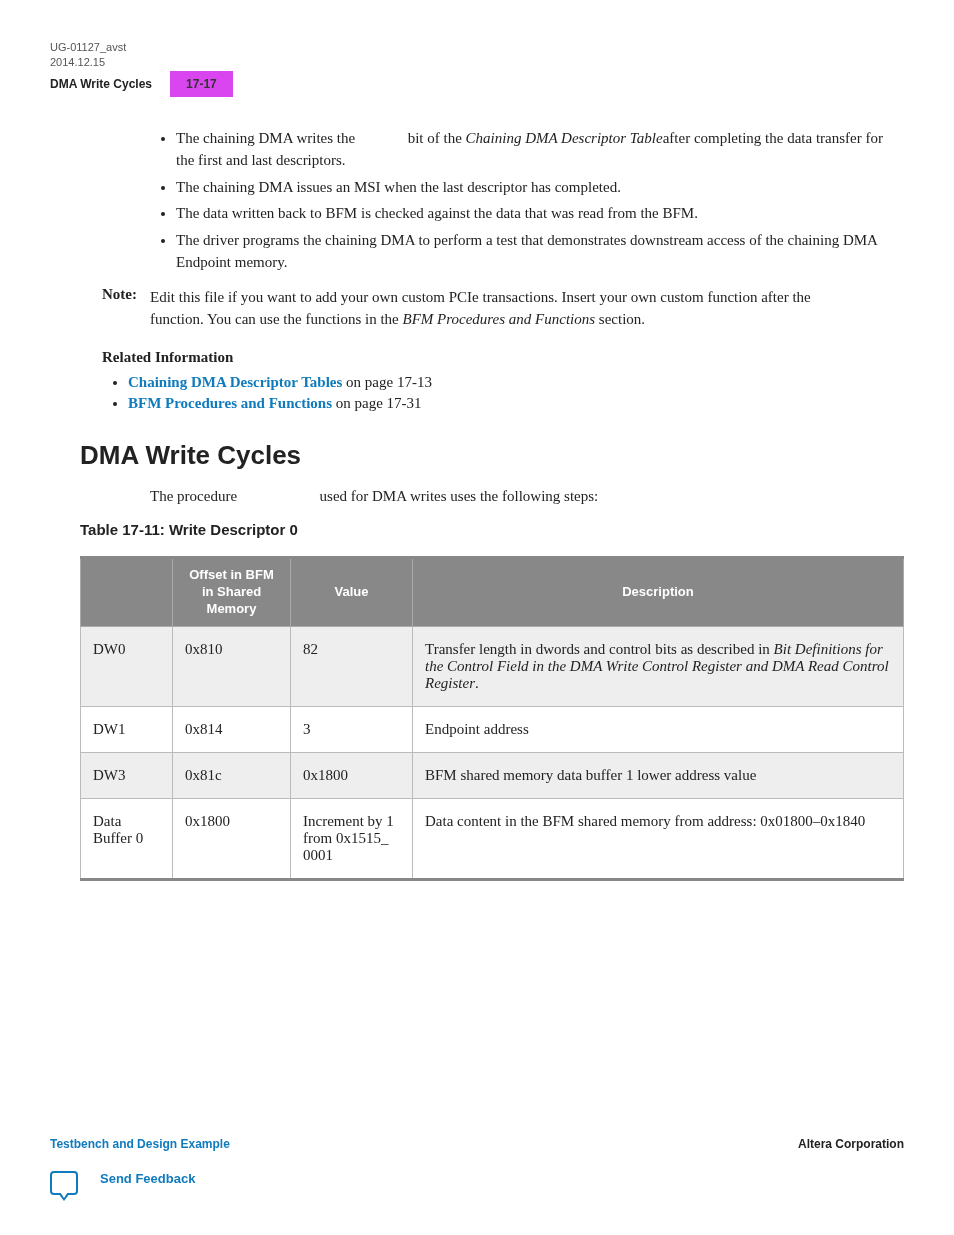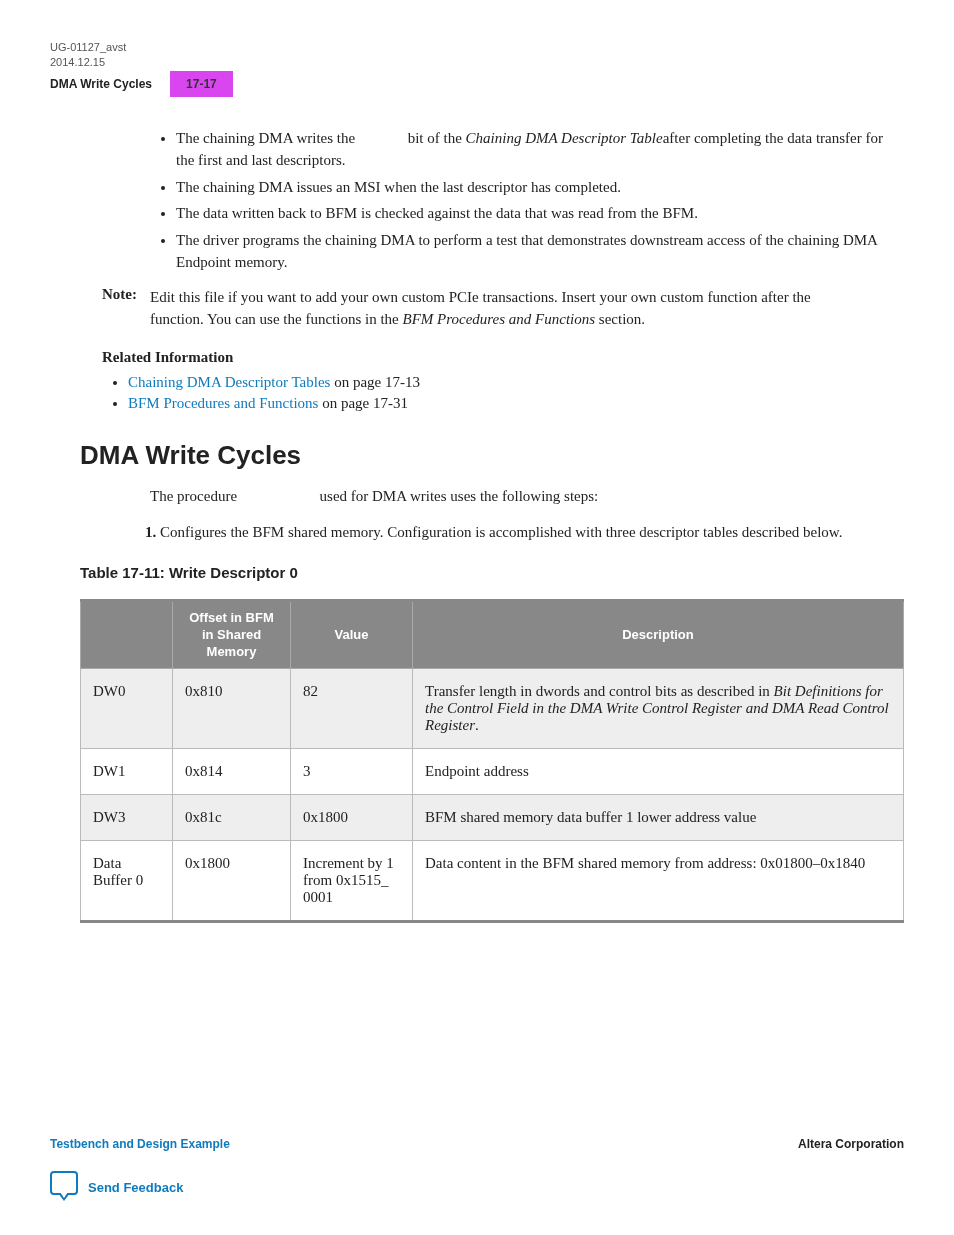--- a/index.html
+++ b/index.html
@@ -54,21 +54,21 @@
     em { font-style: italic; }
     .related-heading {
       font-family: Georgia, serif;
       font-weight: bold;
       font-size: 15px;
       margin-bottom: 8px;
       margin-left: -48px;
     }
     ul.link-list { list-style: disc; padding-left: -22px; margin-left: -22px; margin-bottom: 28px; }
     ul.link-list li { margin-bottom: 4px; }
-    a.doc-link { color: #0f7bbd; text-decoration: none; font-weight: normal; }
+    a.doc-link { color: #0f7bbd; text-decoration: none; font-weight: bold; }
     h1.section-title {
       font-family: Arial, Helvetica, sans-serif;
       font-weight: bold;
       font-size: 26px;
       color: #222;
       margin-left: -70px;
       margin-bottom: 14px;
       margin-top: 12px;
     }
     .procedure-intro { margin-bottom: 14px; line-height: 1.5; }
@@ -118,21 +118,21 @@
     .footer-row1 {
       display: flex;
       justify-content: space-between;
       font-family: Arial, Helvetica, sans-serif;
       font-size: 12px;
       font-weight: bold;
       margin-bottom: 20px;
     }
     .footer-row1 .left { color: #0f7bbd; }
     .footer-row1 .right { color: #222; }
-    .feedback-row { display: flex; align-items: flex-end; gap: 10px; }
+    .feedback-row { display: flex; align-items: flex-start; gap: 22px; }
     .feedback-icon {
       width: 28px;
       height: 24px;
       border: 2px solid #0f7bbd;
       border-radius: 4px;
       position: relative;
     }
     .feedback-icon::after {
       content: '';
       position: absolute;
@@ -206,23 +206,20 @@
       <a href="#" class="doc-link">BFM Procedures and Functions</a><span> on page 17-31</span>
     </li>
   </ul>
 
   <h1 class="section-title">DMA Write Cycles</h1>
 
   <p class="procedure-intro">
     <span>The procedure </span>&nbsp;&nbsp;&nbsp;&nbsp;&nbsp;&nbsp;&nbsp;&nbsp;&nbsp;&nbsp;&nbsp;&nbsp;&nbsp;&nbsp;&nbsp;&nbsp;&nbsp;&nbsp;&nbsp;&nbsp;<span> used for DMA writes uses the following steps:</span>
   </p>
 
-  <ol class="steps">
-    <li><span>Configures the BFM shared memory. Configuration is accomplished with three descriptor tables described below.</span></li>
-  </ol>
 
   <div class="table-caption">Table 17-11: Write Descriptor 0</div>
 
   <table class="desc-table">
     <thead>
       <tr>
         <th class="col-empty"></th>
         <th class="col-offset">Offset in BFM in Shared Memory</th>
         <th class="col-value">Value</th>
         <th>Description</th>

